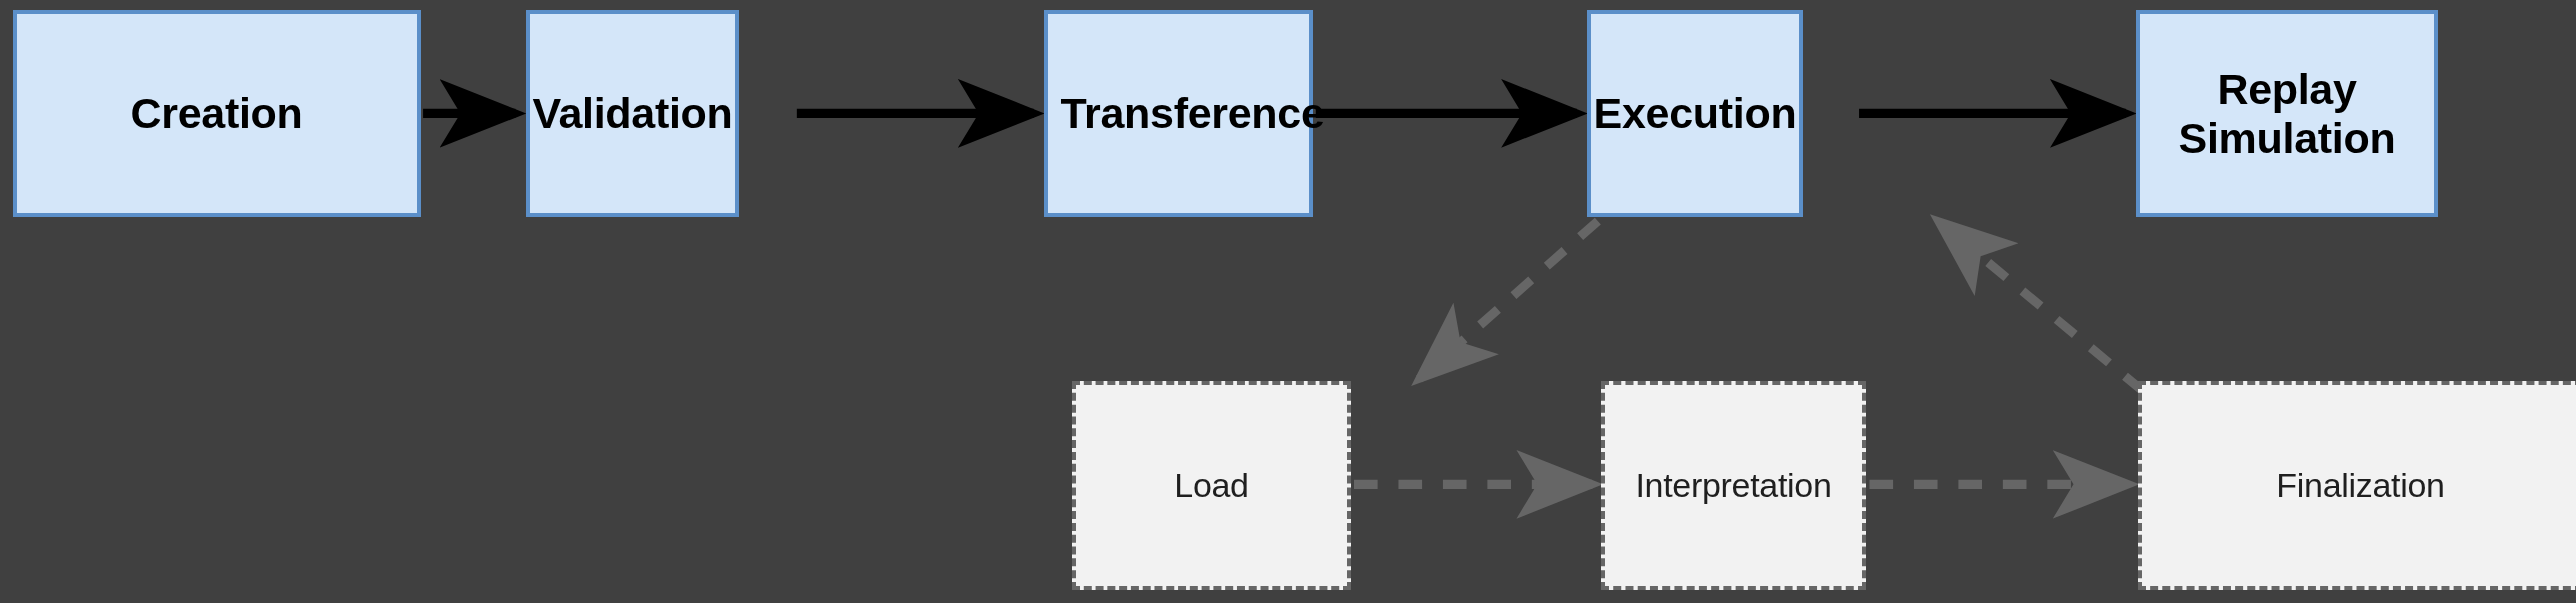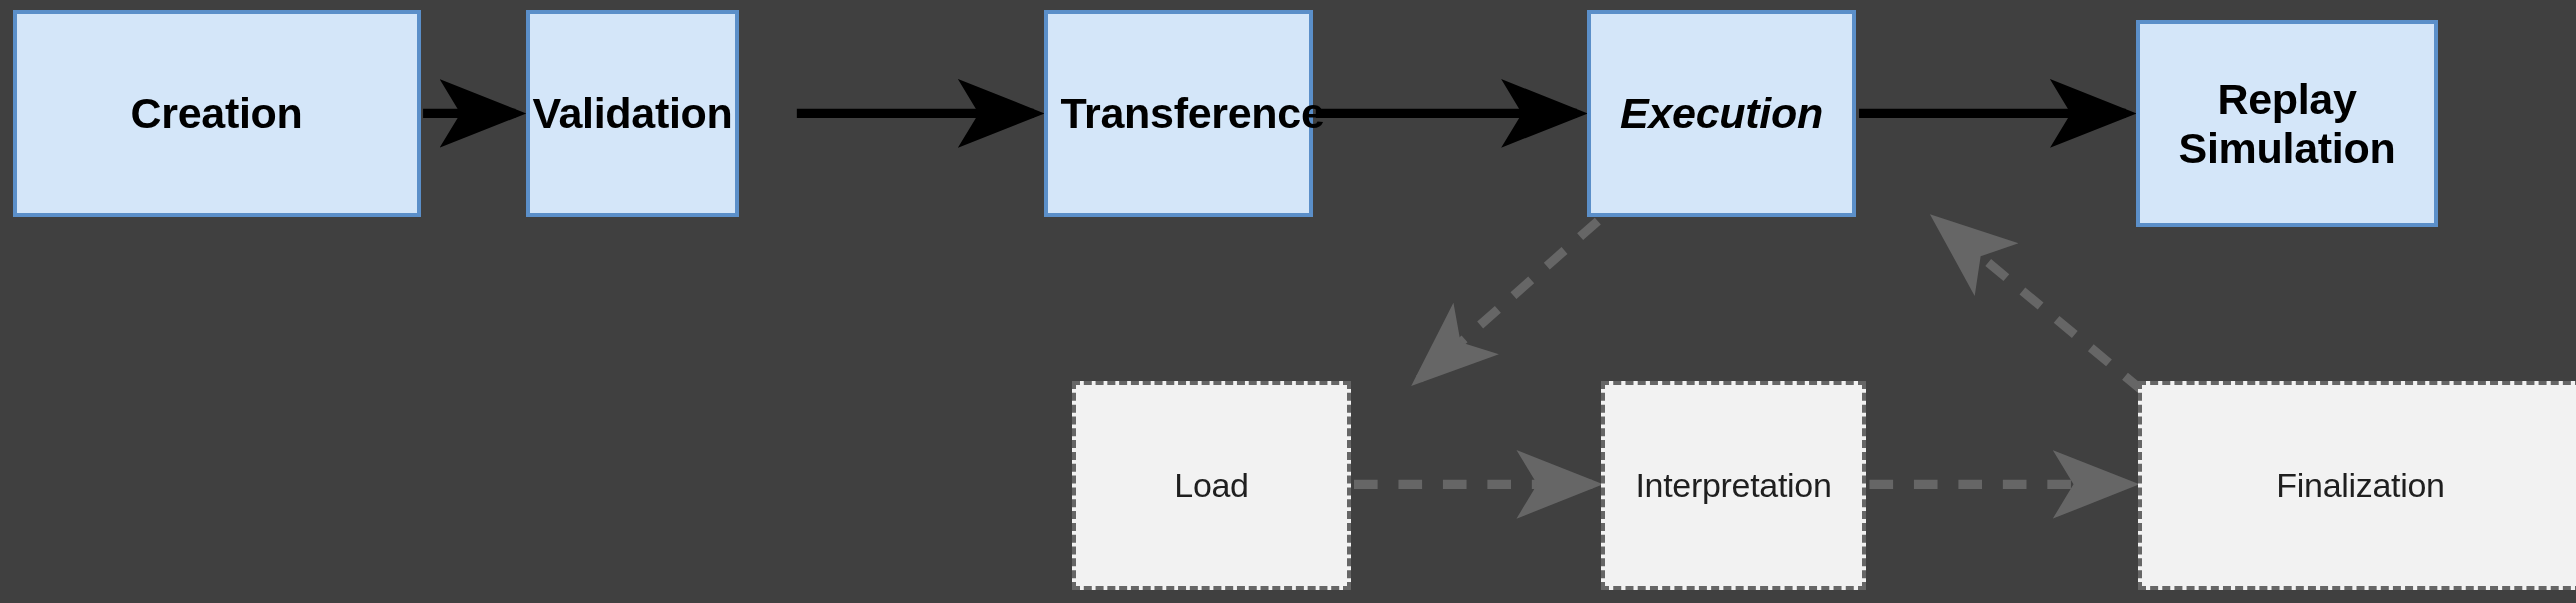--- a/index.html
+++ b/index.html
@@ -104,25 +104,25 @@
   </div>
 
   <div class="node primary" style="left:526px; top:9.7px; width:213px; height:207px;">
     <span class="node-label">Validation</span>
   </div>
 
   <div class="node primary" style="left:1044px; top:9.7px; width:269px; height:207px;padding-left:28px;">
     <span class="node-label">Transference</span>
   </div>
 
-  <div class="node primary" style="left:1587px; top:9.7px; width:269px; height:207px;font-style:italic;">
+  <div class="node primary" style="left:1587px; top:9.7px; width:216px; height:207px;">
     <span class="node-label">Execution</span>
   </div>
 
-  <div class="node primary" style="left:2136px; top:20px; width:302px; height:207px;">
+  <div class="node primary" style="left:2136px; top:10px; width:302px; height:207px;">
     <span class="node-label">Replay
 Simulation</span>
   </div>
 
   <div class="node sub" style="left:1072px; top:381px; width:279px; height:209px;">
     <span class="node-label">Load</span>
   </div>
 
   <div class="node sub" style="left:1601px; top:381px; width:265px; height:209px;">
     <span class="node-label">Interpretation</span>

